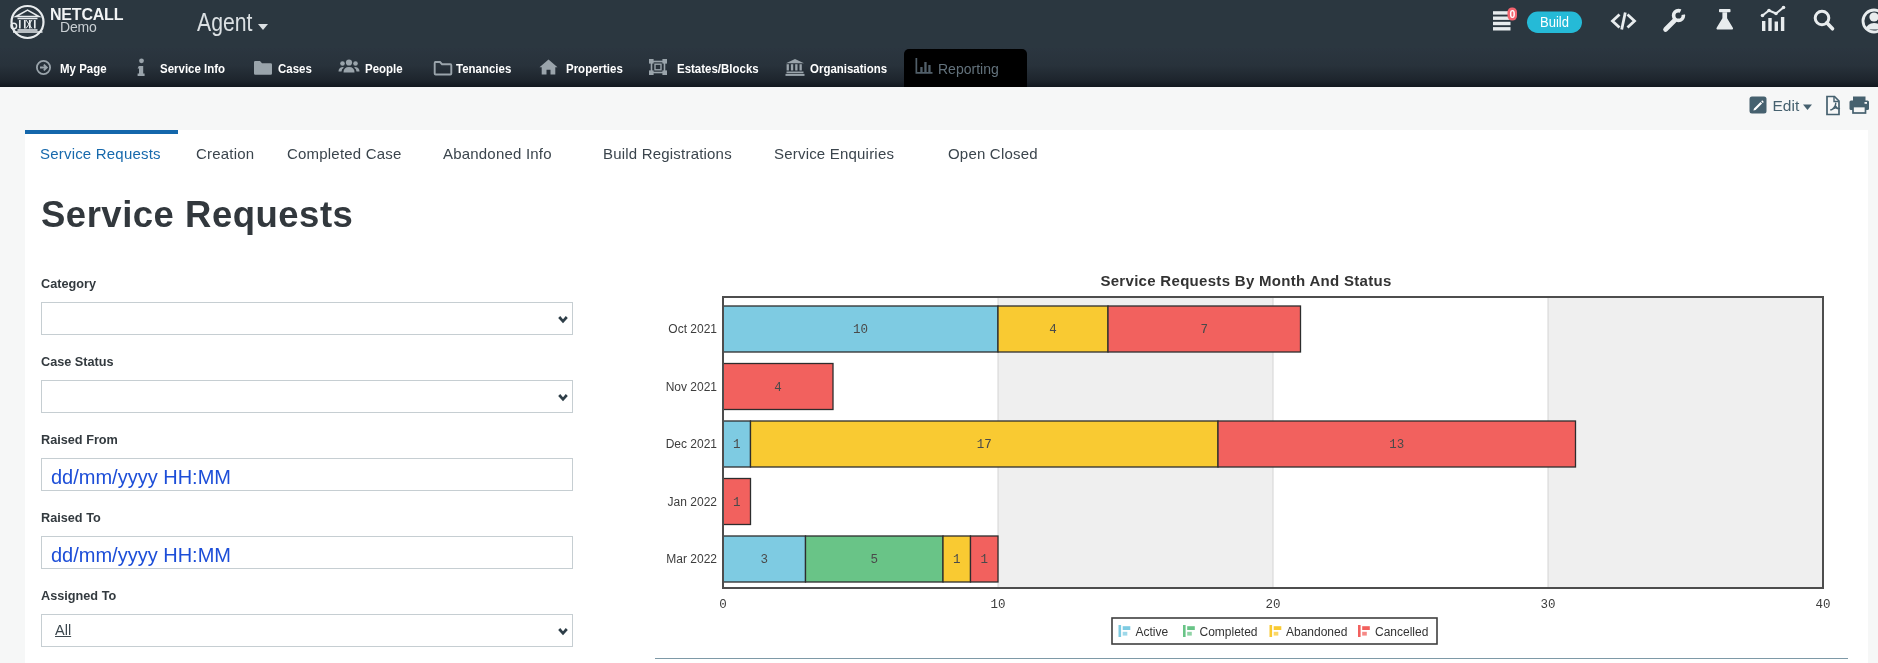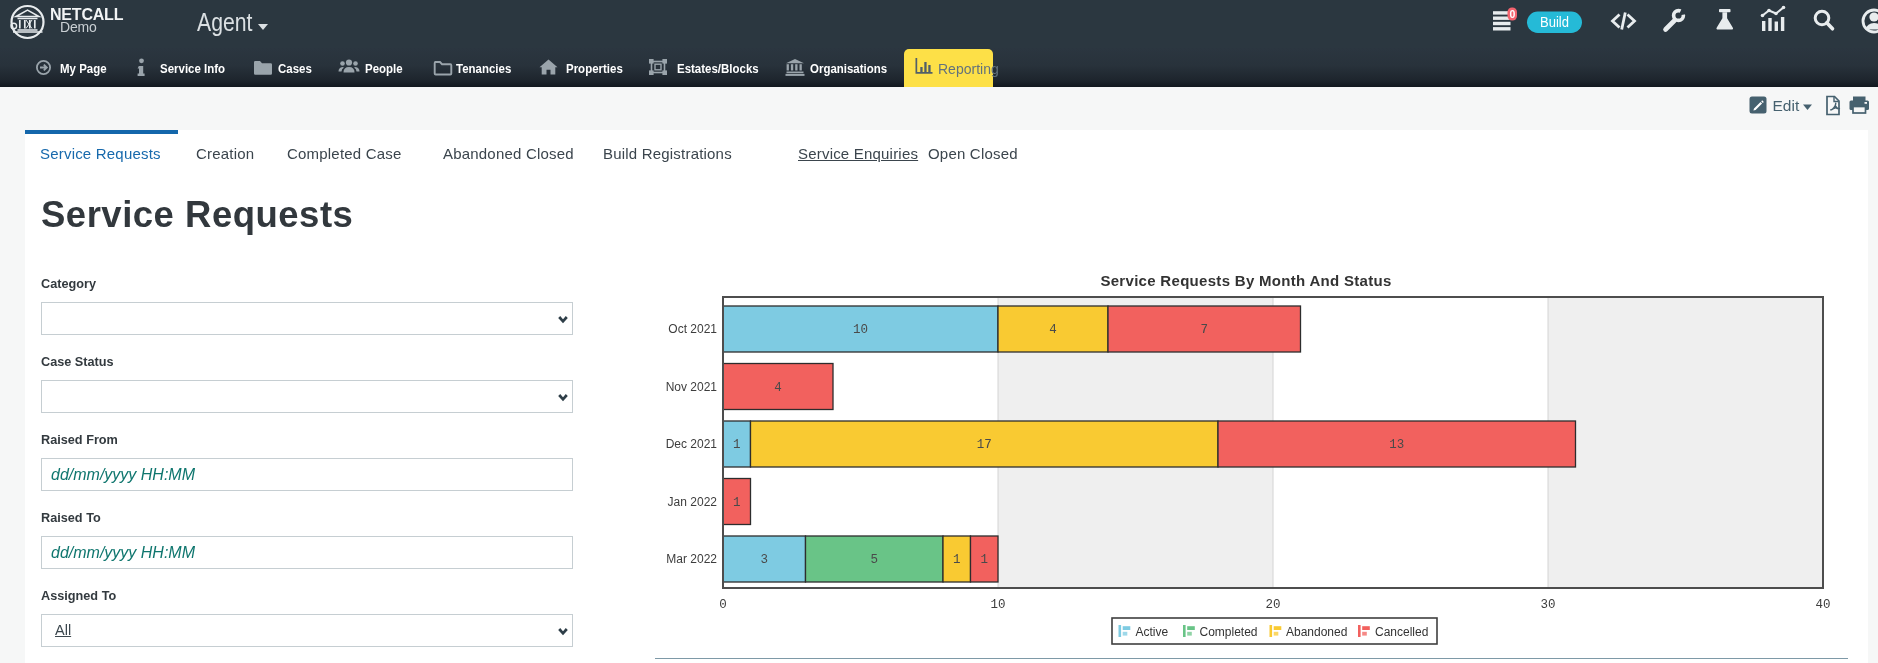--- a/index.html
+++ b/index.html
@@ -16,37 +16,37 @@
 .logo-txt1 { position:absolute; left:50px; top:6px; font-size:16px; font-weight:bold; color:#f2f4f5; letter-spacing:-0.2px; }
 .logo-txt2 { position:absolute; left:60px; top:19px; font-size:14px; color:#c9cfd3; letter-spacing:-0.2px; }
 .agent { position:absolute; left:197px; top:7px; font-size:26.5px; color:#dbe0e3; font-weight:400; transform:scaleX(0.80); transform-origin:left top; }
 .agent-car { position:absolute; left:258px; top:24px; width:0; height:0;
   border-left:5.5px solid transparent; border-right:5.5px solid transparent; border-top:6.5px solid #dbe0e3; }
 
 
 .nitem { position:absolute; top:48px; height:39px; color:#ffffff; font-size:13.5px; font-weight:bold; white-space:nowrap; }
 .nitem .lbl { transform:scaleX(0.85); transform-origin:left center; }
 .nitem .lbl { position:absolute; top:12.5px; transform:scaleX(0.85); transform-origin:left top; }
-#reptab { position:absolute; left:904px; top:49px; width:89px; height:38px; background:#fde047;
+#reptab { position:absolute; left:904px; top:49px; width:123px; height:38px; background:#000000;
   border-radius:5px 5px 0 0; }
 #reptab .lbl { position:absolute; left:34px; top:12px; color:#63727c; font-size:14px; font-weight:normal; white-space:nowrap; }
 
 
 #activebar { position:absolute; left:25px; top:130px; width:153px; height:4px; background:#1467ab; }
 .tab { position:absolute; top:145px; font-size:15px; color:#3b454d; letter-spacing:0.2px; white-space:nowrap; }
 .tab.active { color:#1769ac; }
 
 h1 { position:absolute; left:41px; top:194px; font-size:36.5px; font-weight:bold; color:#32383d; letter-spacing:0.5px; }
 
 
 .flabel { position:absolute; left:41px; font-size:13.5px; font-weight:bold; color:#333a3f; transform:scaleX(0.94); transform-origin:left top; }
 .ffield { position:absolute; left:41px; width:532px; height:33px; border:1px solid #c6ced2;
   background:#fff; font-size:15px; color:#333; }
 .chev { position:absolute; right:4px; top:12px; }
-.ffield .ph { position:absolute; left:9px; top:7px; color:#0f766e; font-size:16px;font-style:italic; }
+.ffield .ph { position:absolute; left:9px; top:7px; color:#1d4ed8; font-size:20px; }
 .ffield .vl { position:absolute; left:13px; top:7px; color:#3c474e; font-size:14.5px;text-decoration:underline; }
 </style>
 </head>
 <body>
 <div id="hdr"></div>
 <div id="nav"></div>
 <div id="subbar"></div>
 <div id="card"></div>
 
 <div class="logo-txt1">NETCALL</div>
@@ -79,24 +79,24 @@
     <span class="lbl">Organisations</span>
   </div>
 <div id="reptab">
     <span class="lbl">Reporting</span>
   </div>
 
 <div id="activebar"></div>
 <span class="tab active" style="left:40px;">Service Requests</span>
 <span class="tab" style="left:196px;">Creation</span>
 <span class="tab" style="left:287px;">Completed Case</span>
-<span class="tab" style="left:443px;">Abandoned Closed</span>
+<span class="tab" style="left:443px;">Abandoned Info</span>
 <span class="tab" style="left:603px;">Build Registrations</span>
-<span class="tab" style="left:798px;text-decoration:underline;">Service Enquiries</span>
-<span class="tab" style="left:928px;">Open Closed</span>
+<span class="tab" style="left:774px;">Service Enquiries</span>
+<span class="tab" style="left:948px;">Open Closed</span>
 
 <h1>Service Requests</h1>
 
 <div class="flabel" style="top:276px;">Category</div>
 <div class="ffield sel" style="top:302px;">
     <svg class="chev" width="10" height="9" viewBox="0 0 10 9">
       <path d="M1.2 2 L5 6.3 L8.8 2" fill="none" stroke="#2e3e48" stroke-width="2.7"></path>
     </svg>
   </div>
 <div class="flabel" style="top:354px;">Case Status</div>

